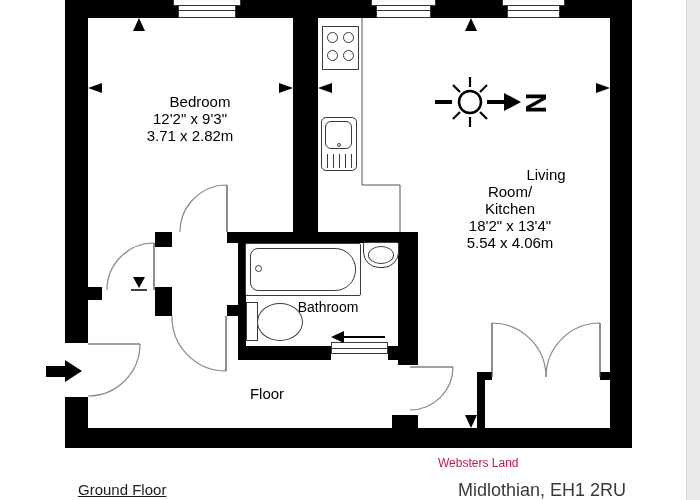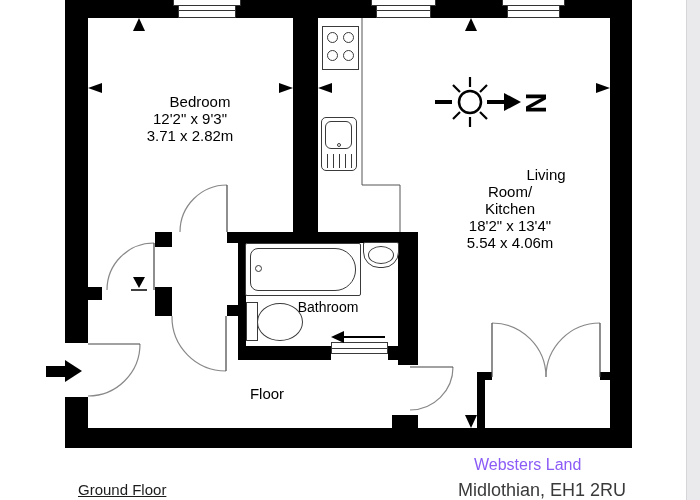--- a/index.html
+++ b/index.html
@@ -150,17 +150,17 @@
   <div class="lbl" style="left:510px;top:217px;">18'2" x 13'4"</div>
   <div class="lbl" style="left:510px;top:234px;">5.54 x 4.06m</div>
 
   <div class="lbl" style="left:328px;top:299px;font-size:14px;">Bathroom</div>
   <div class="lbl" style="left:267px;top:385px;">Floor</div>
 
   <div style="position:absolute;left:521px;top:88px;width:30px;height:30px;display:flex;align-items:center;justify-content:center;
               font-size:29px;font-weight:bold;transform:rotate(90deg);color:#000;">N</div>
 
   <div style="position:absolute;left:78px;top:481px;font-size:15px;color:#1c1c1c;text-decoration:underline;">Ground Floor</div>
-  <div style="position:absolute;left:474px;top:456px;font-size:16px;color:#8b5cf6;">Websters Land</div>
+  <div style="position:absolute;left:438px;top:456px;font-size:12px;color:#be185d;">Websters Land</div>
   <div style="position:absolute;left:458px;top:480px;font-size:18px;color:#3a3a3a;">Midlothian, EH1 2RU</div>
 
   <div style="position:absolute;left:686px;top:0;width:14px;height:500px;background:#eaeaed;border-left:1px solid #d6d6da;box-sizing:border-box;"></div>
 </div>
 
 </body></html>

